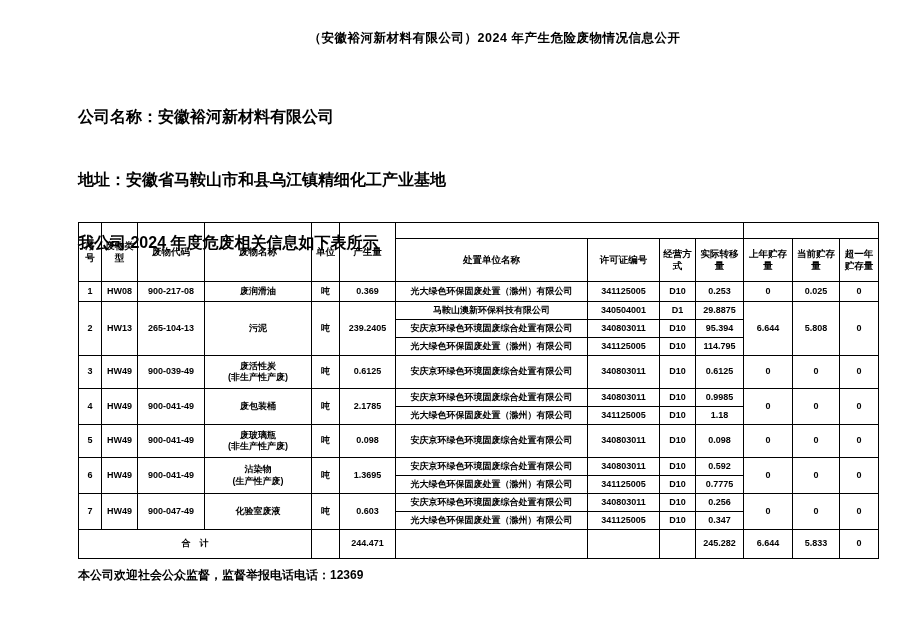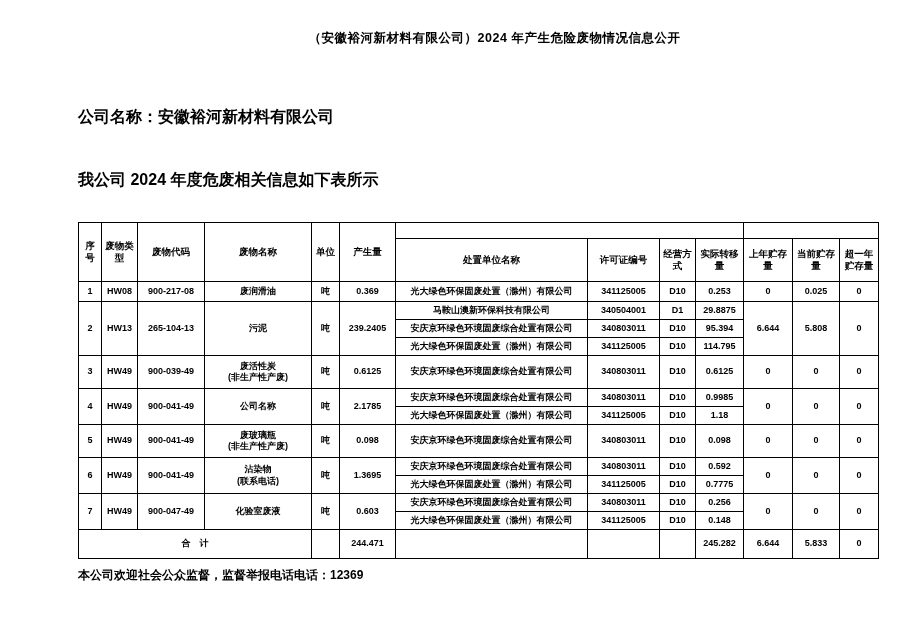--- a/index.html
+++ b/index.html
@@ -61,20 +61,21 @@
     font-weight: bold;
   }
 </style>
 </head>
 <body>
 
 <div class="doc-title">（安徽裕河新材料有限公司）2024 年产生危险废物情况信息公开</div>
 
 <div class="info-block">
   <span class="info-line">公司名称：安徽裕河新材料有限公司</span>
+  <span class="info-line">地址：安徽省马鞍山市和县乌江镇精细化工产业基地</span>
   <span class="info-line">我公司 2024 年度危废相关信息如下表所示</span>
 </div>
 
 <table class="waste-table">
   <colgroup>
     <col style="width:23px">
       <col style="width:36px">
       <col style="width:67px">
       <col style="width:107px">
     <col style="width:28px">
@@ -170,21 +171,21 @@
       <td>0.6125</td>
       <td>0</td>
       <td>0</td>
       <td>0</td>
     </tr>
 
     <tr class="row-sub">
       <td rowspan="2">4</td>
       <td rowspan="2">HW49</td>
       <td rowspan="2">900-041-49</td>
-      <td rowspan="2">公司名称</td>
+      <td rowspan="2">废包装桶</td>
       <td rowspan="2">吨</td>
       <td rowspan="2">2.1785</td>
       <td>安庆京环绿色环境固废综合处置有限公司</td>
       <td>340803011</td>
       <td>D10</td>
       <td>0.9985</td>
       <td rowspan="2">0</td>
       <td rowspan="2">0</td>
       <td rowspan="2">0</td>
     </tr>
@@ -213,21 +214,21 @@
       <td>0</td>
       <td>0</td>
     </tr>
 
     <tr class="row-sub">
       <td rowspan="2">6</td>
       <td rowspan="2">HW49</td>
       <td rowspan="2">900-041-49</td>
       <td rowspan="2">
         <div>沾染物</div>
-        <div>(联系电话)</div>
+        <div>(生产性产废)</div>
       </td>
       <td rowspan="2">吨</td>
       <td rowspan="2">1.3695</td>
       <td>安庆京环绿色环境固废综合处置有限公司</td>
       <td>340803011</td>
       <td>D10</td>
       <td>0.592</td>
       <td rowspan="2">0</td>
       <td rowspan="2">0</td>
       <td rowspan="2">0</td>
@@ -251,21 +252,21 @@
       <td>D10</td>
       <td>0.256</td>
       <td rowspan="2">0</td>
       <td rowspan="2">0</td>
       <td rowspan="2">0</td>
     </tr>
     <tr class="row-sub">
       <td>光大绿色环保固废处置（滁州）有限公司</td>
       <td>341125005</td>
       <td>D10</td>
-      <td>0.148</td>
+      <td>0.347</td>
     </tr>
 
     <tr class="row-total">
       <td colspan="4">合　计</td>
       <td></td>
       <td>244.471</td>
       <td></td>
       <td></td>
       <td></td>
       <td>245.282</td>

